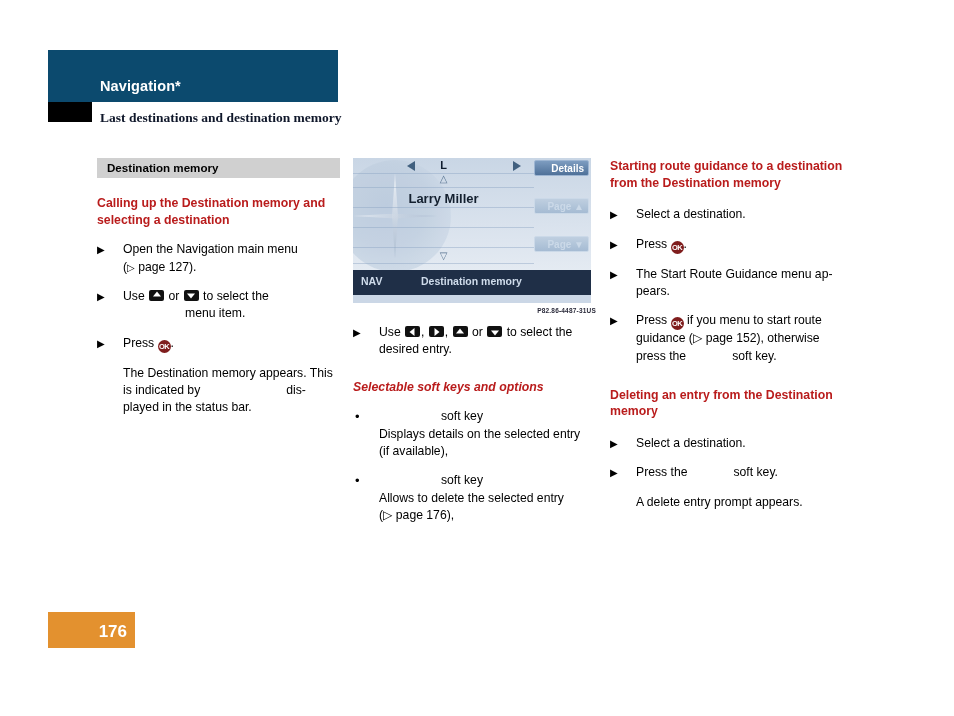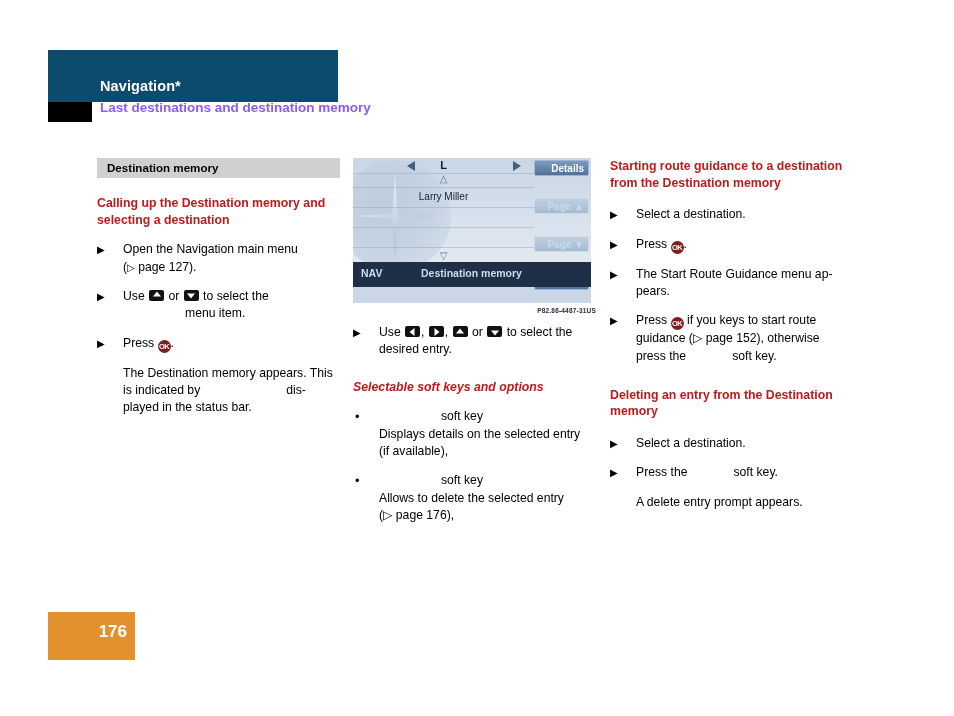--- a/index.html
+++ b/index.html
@@ -32,25 +32,26 @@
     white-space: nowrap;
   }
   .black-tab {
     position: absolute;
     left: 48px; top: 102px;
     width: 44px; height: 20px;
     background: #000000;
   }
   .section-title {
     position: absolute;
-    left: 100px; top: 100px;
+    left: 100px; top: 110px;
     font-size: 13.5px;
     font-weight: bold;
-    color: #8b5cf6;
+    color: #0f172a;
     white-space: nowrap;
+    font-family: Liberation Serif, serif;
   }
 
   
   .col {
     position: absolute;
     top: 158px;
   }
   .col-left  { left: 97px;  width: 243px; }
   .col-mid   { left: 353px; width: 243px; }
   .col-right { left: 610px; width: 248px; }
@@ -215,22 +216,22 @@
     left: 0; right: 0;
     text-align: center;
     font-size: 10px;
     color: #5a7693;
     line-height: 1;
   }
   .entry-name {
     position: absolute;
     left: 0; right: 0;
     text-align: center;
-    font-size: 10px;
-    font-weight: normal;
+    font-size: 13px;
+    font-weight: bold;
     color: #14202f;
   }
   .softkeys {
     position: absolute;
     right: 2px; top: 2px;
     width: 55px;
   }
   .softkey {
     height: 16px;
     margin-bottom: 22px;
@@ -245,21 +246,21 @@
     border: 1px solid #9db5d2;
     white-space: nowrap;
   }
   .softkey.dim {
     background: linear-gradient(180deg,#bfcfe0,#a5bbd3);
     color: #cbd9e8;
     border-color: #cbd9e8;
   }
   .nav-status {
     position: absolute;
-    left: 0; right: 0; bottom: 16px; height: 25px;
+    left: 0; right: 0; bottom: 8px; height: 25px;
     background: #1f2f47;
     color: #cfdceb;
     padding-left: 22px;
   }
   .nav-status .nav-tag {
     position: absolute;
     left: 8px; top: 5px;
     font-size: 10.5px;
     font-weight: bold;
   }
@@ -277,21 +278,21 @@
     font-weight: bold;
     color: #2a2a3a;
     letter-spacing: 0.2px;
   }
   .mid-after { margin-top: 10px; }
 
   
   .page-box {
     position: absolute;
     left: 48px; top: 612px;
-    width: 87px; height: 48px;
+    width: 87px; height: 36px;
     background: #e3912f;
   }
   .page-num {
     position: absolute;
     right: 8px; top: 10px;
     color: #ffffff;
     font-size: 17px;
     font-weight: bold;
   }
 </style>
@@ -422,21 +423,21 @@
 
   <div class="item">
     <span class="marker">▶</span>
     <span>The Start Route Guidance menu ap-pears.</span>
   </div>
 
   <div class="item">
     <span class="marker">▶</span>
     <span>Press</span>
     <span class="okkey">OK</span>
-    <span>if you keys to start route</span><br>
+    <span>if you menu to start route</span><br>
     <span>guidance (</span><span class="tri">▷</span><span> page 152), otherwise</span><br>
     <span>press the</span><span class="gap-sm"></span><span>soft key.</span>
   </div>
 
   <h3 class="sub" style="margin-top:22px;margin-bottom:15px">Deleting an entry from the Destination memory</h3>
 
   <div class="item">
     <span class="marker">▶</span>
     <span>Select a destination.</span>
   </div>

